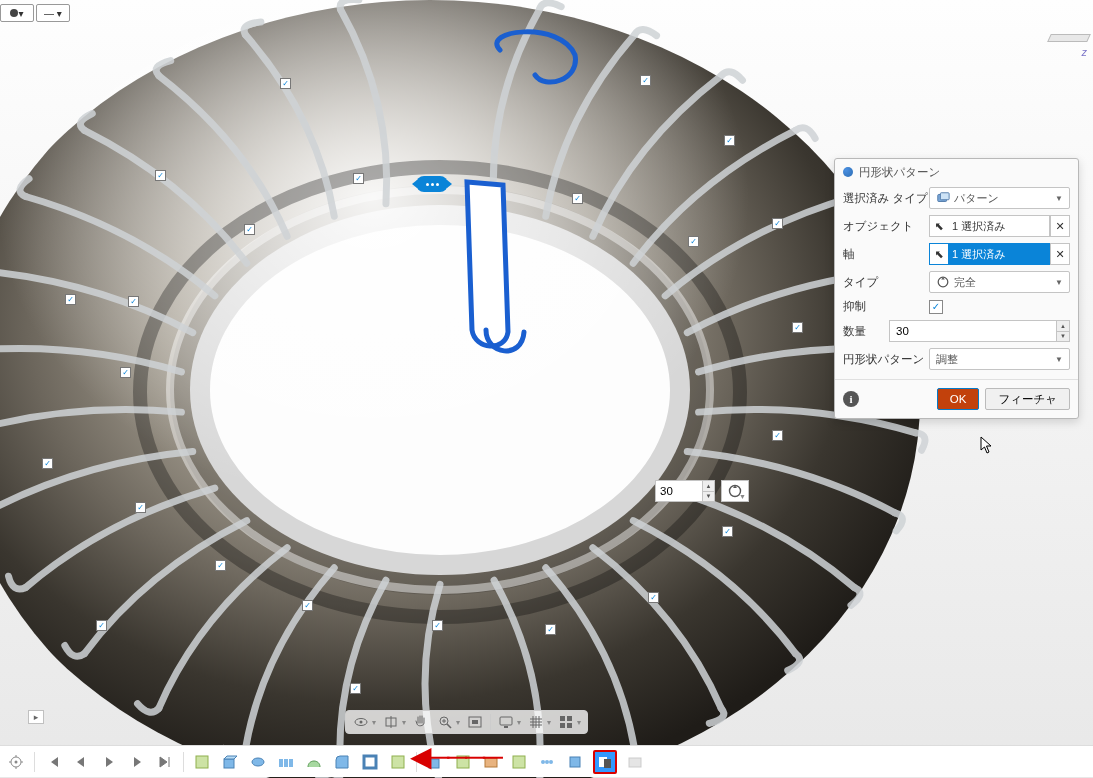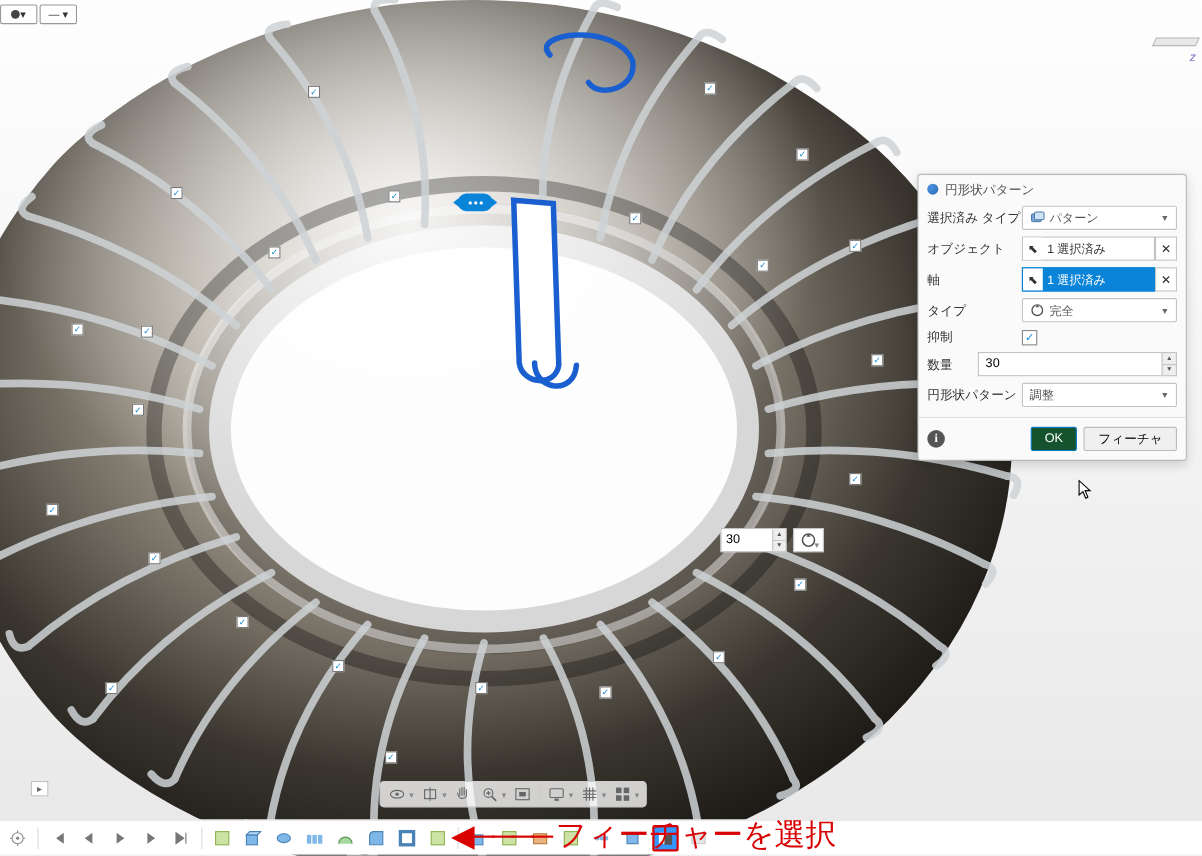--- a/index.html
+++ b/index.html
@@ -37,21 +37,21 @@
   .spin { height:22px; width:100%; display:flex; }
   .spin input { flex:1; border:1px solid #c4c4c4; border-right:0; padding:0 6px; font-size:11.5px; height:100%; }
   .spin .btns { width:14px; display:flex; flex-direction:column; }
   .spin .sb { flex:1; border:1px solid #c4c4c4; background:#eee; font-size:6px; display:flex; align-items:center; justify-content:center; color:#555; }
   .spin .sb:first-child { border-bottom:0; }
 
   .dialog .footer { display:flex; align-items:center; justify-content:space-between; padding:8px 8px 2px; margin-top:6px; border-top:1px solid #e0e0e0;}
   .dialog .footer .info { width:16px;height:16px;border-radius:50%; background:#555; color:#fff; font-size:11px; font-weight:bold; display:flex; align-items:center; justify-content:center; font-family:Georgia,serif; }
   .dialog .footer .btns { display:flex; gap:6px; }
   .dialog .footer .btn { height:22px; padding:0 12px; font-size:11.5px; background:#f0f0f0; border:1px solid #bbb; border-radius:2px; display:flex; align-items:center; }
-  .dialog .footer .btn.primary { background:#14532d; color:#fff; border-color:#057ac8; }
+  .dialog .footer .btn.primary { background:#c2410c; color:#fff; border-color:#057ac8; }
 
   .cursor-arrow { position:absolute; top:436px; left:980px; width:14px; height:18px; }
   .cursor-arrow svg { width:100%; height:100%; }
 
   
   .hud { position:absolute; top:480px; left:655px; display:flex; align-items:center; gap:6px; }
   .hud .fld { display:flex; height:22px; background:#fff; border:1px solid #c4c4c4; }
   .hud .fld .v { width:46px; padding:0 4px; font-size:11.5px; display:flex; align-items:center; }
   .hud .fld .st { width:12px; display:flex; flex-direction:column; }
   .hud .fld .sb { flex:1; background:#eee; border-left:1px solid #c4c4c4; font-size:6px; display:flex; align-items:center; justify-content:center; color:#555; }
@@ -551,14 +551,13 @@
     </div>
   <div class="t-ico" style="opacity:.5">
       <svg width="18" height="18" viewBox="0 0 18 18">
         <rect x="3" y="5" width="12" height="9" fill="#ccc" stroke="#999"></rect>
       </svg>
     </div>
 </div>
 
 <div class="anno">
   <span class="arrow">◀────</span>
-  <span>フィーチャーを選択</span>
 </div>
 
 </body></html>

